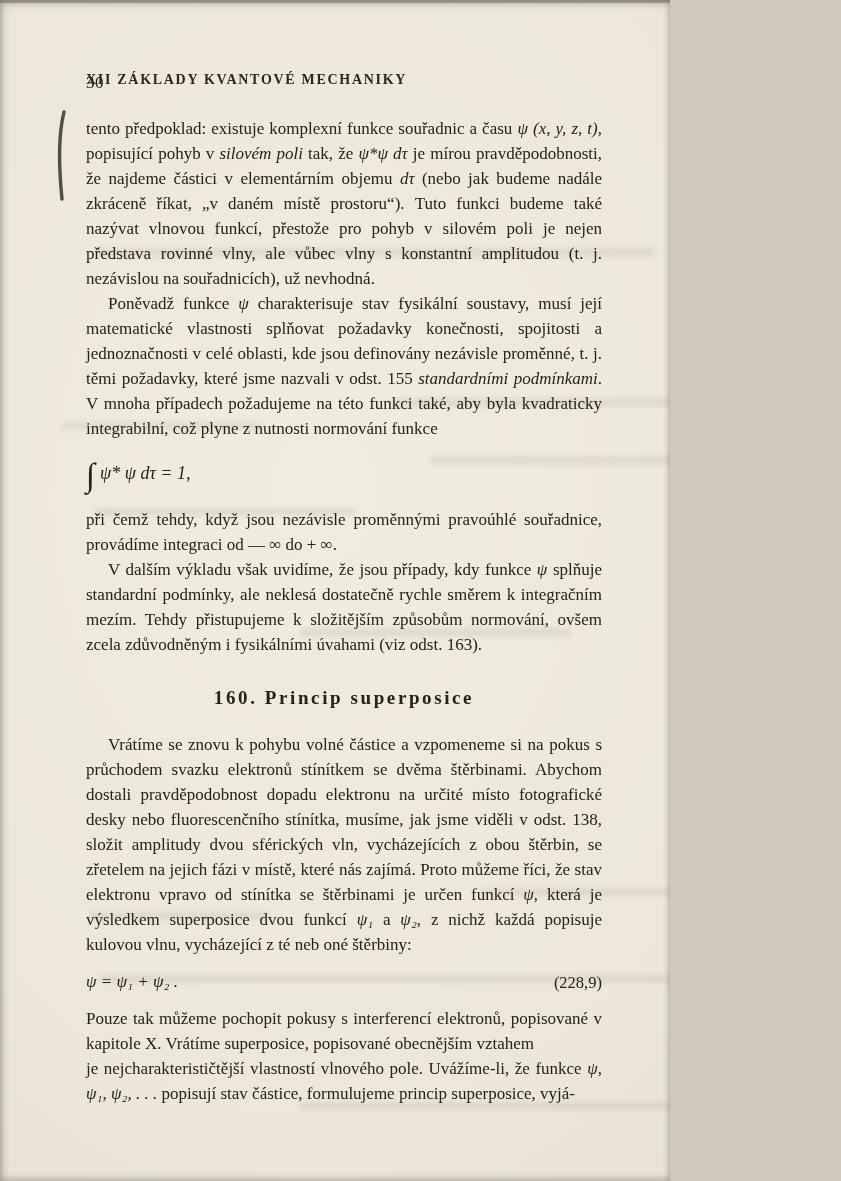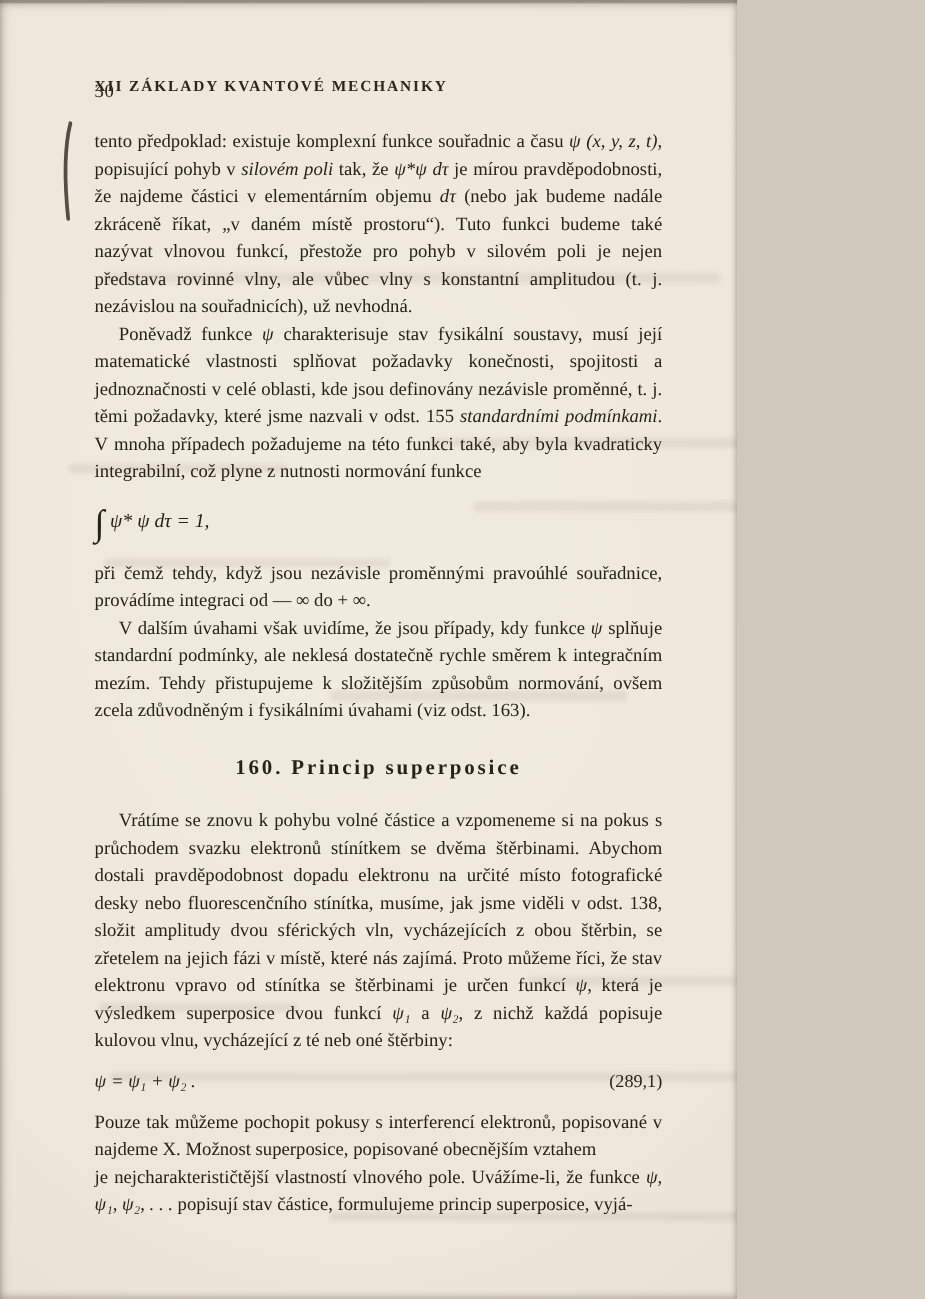--- a/index.html
+++ b/index.html
@@ -112,31 +112,31 @@
       <p class="para noindent"><span>tento předpoklad: existuje komplexní funkce souřadnic a času </span><span class="i">ψ (x, y, z, t)</span><span>, popisující pohyb v </span><span class="i">silovém poli</span><span> tak, že </span><span class="i">ψ*ψ dτ</span><span> je mírou pravděpodobnosti, že najdeme částici v elementárním objemu </span><span class="i">dτ</span><span> (nebo jak budeme nadále zkráceně říkat, „v daném místě prostoru“). Tuto funkci budeme také nazývat vlnovou funkcí, přestože pro pohyb v silovém poli je nejen představa rovinné vlny, ale vůbec vlny s konstantní amplitudou (t. j. nezávislou na souřadnicích), už nevhodná.</span></p>
 
       <p class="para indent"><span>Poněvadž funkce </span><span class="i">ψ</span><span> charakterisuje stav fysikální soustavy, musí její matematické vlastnosti splňovat požadavky konečnosti, spojitosti a jednoznačnosti v celé oblasti, kde jsou definovány nezávisle proměnné, t. j. těmi požadavky, které jsme nazvali v odst. 155 </span><span class="i">standardními podmínkami</span><span>. V mnoha případech požadujeme na této funkci také, aby byla kvadraticky integrabilní, což plyne z nutnosti normování funkce</span></p>
 
       <div class="equation display">
         <span class="int">∫</span><span class="eq-body">ψ* ψ dτ = 1,</span>
       </div>
 
       <p class="para noindent"><span>při čemž tehdy, když jsou nezávisle proměnnými pravoúhlé souřadnice, provádíme integraci od — ∞ do + ∞.</span></p>
 
-      <p class="para indent"><span>V dalším úvahami však uvidíme, že jsou případy, kdy funkce </span><span class="i">ψ</span><span> splňuje standardní podmínky, ale neklesá dostatečně rychle směrem k integračním mezím. Tehdy přistupujeme k složitějším způsobům normování, ovšem zcela zdůvodněným i fysikálními úvahami (viz odst. 163).</span></p>
+      <p class="para indent"><span>V dalším výkladu však uvidíme, že jsou případy, kdy funkce </span><span class="i">ψ</span><span> splňuje standardní podmínky, ale neklesá dostatečně rychle směrem k integračním mezím. Tehdy přistupujeme k složitějším způsobům normování, ovšem zcela zdůvodněným i fysikálními úvahami (viz odst. 163).</span></p>
 
       <h2 class="section-heading">160. Princip superposice</h2>
 
       <p class="para indent"><span>Vrátíme se znovu k pohybu volné částice a vzpomeneme si na pokus s průchodem svazku elektronů stínítkem se dvěma štěrbinami. Abychom dostali pravděpodobnost dopadu elektronu na určité místo fotografické desky nebo fluorescenčního stínítka, musíme, jak jsme viděli v odst. 138, složit amplitudy dvou sférických vln, vycházejících z obou štěrbin, se zřetelem na jejich fázi v místě, které nás zajímá. Proto můžeme říci, že stav elektronu vpravo od stínítka se štěrbinami je určen funkcí </span><span class="i">ψ</span><span>, která je výsledkem superposice dvou funkcí </span><span class="i">ψ₁</span><span> a </span><span class="i">ψ₂</span><span>, z nichž každá popisuje kulovou vlnu, vycházející z té neb oné štěrbiny:</span></p>
 
       <div class="equation numbered">
         <span class="eq-body">ψ = ψ₁ + ψ₂ .</span>
-        <span class="eq-num">(289,1)</span>
+        <span class="eq-num">(228,9)</span>
       </div>
 
-      <p class="para noindent"><span>Pouze tak můžeme pochopit pokusy s interferencí elektronů, popisované v najdeme X. Možnost superposice, popisované obecnějším vztahem</span></p>
+      <p class="para noindent"><span>Pouze tak můžeme pochopit pokusy s interferencí elektronů, popisované v kapitole X. Vrátíme superposice, popisované obecnějším vztahem</span></p>
 
 
       <p class="para noindent"><span>je nejcharakterističtější vlastností vlnového pole. Uvážíme-li, že funkce </span><span class="i">ψ, ψ₁, ψ₂, . . .</span><span> popisují stav částice, formulujeme princip superposice, vyjá-</span></p>
 
     </main>
   </div>
 </div>
 
 </body></html>

